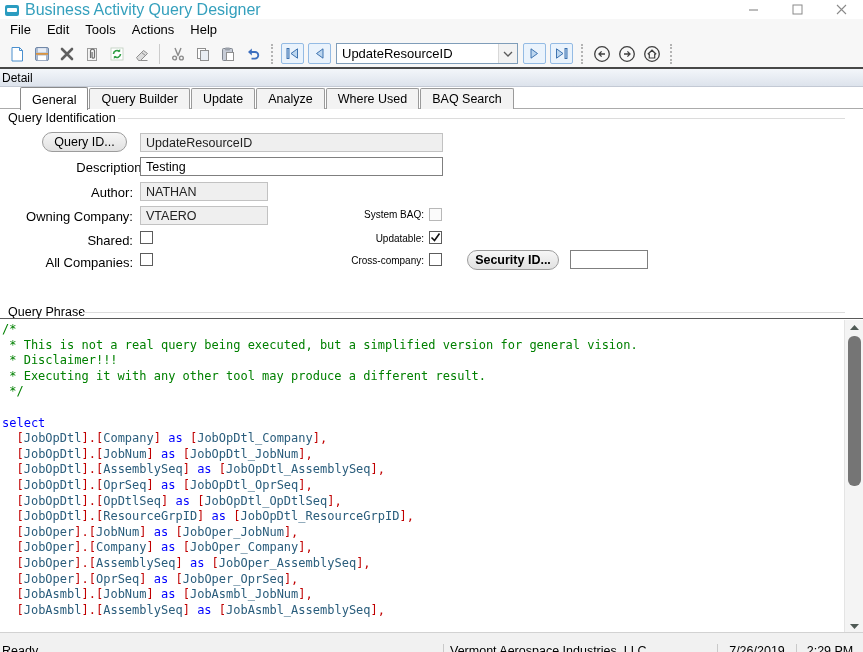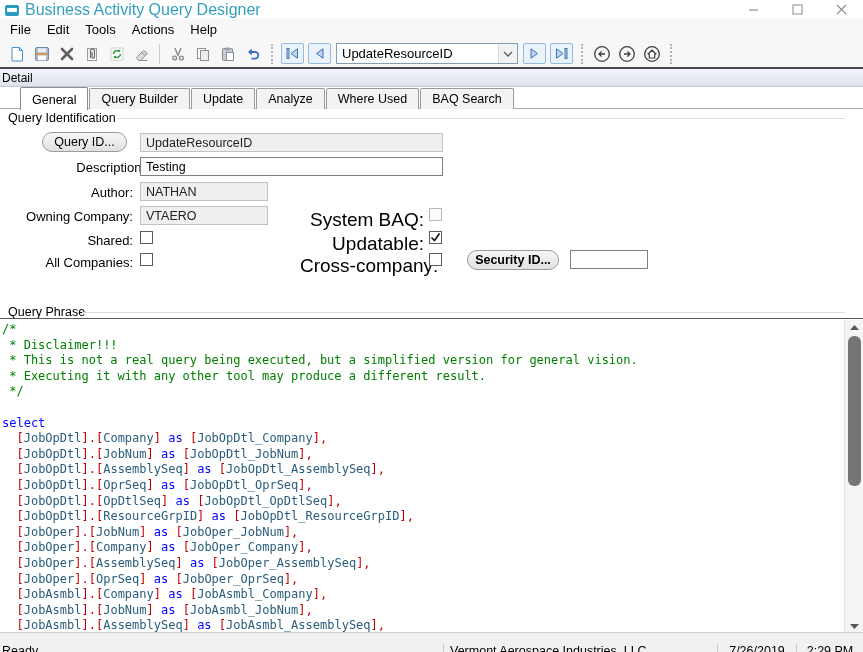--- a/index.html
+++ b/index.html
@@ -42,21 +42,21 @@
   .tabstrip{position:absolute;left:0;top:0;width:863px;height:22px;display:flex;align-items:flex-end;padding-left:20px;}
   .tabstrip::after{content:"";position:absolute;left:0;right:0;bottom:0;height:1px;background:#ababab;}
   .tab{position:relative;border:1px solid #9a9a9a;border-bottom:none;background:#f3f3f3;
        padding:3px 11px;font-size:12.5px;border-radius:2px 2px 0 0;margin-right:1px;z-index:1;}
   .tab.active{background:#fff;z-index:3;padding-top:5px;margin-bottom:-1px;border-color:#8a8a8a;}
   
   .gcaption{position:absolute;font-size:12.5px;color:#000;}
   .gline{position:absolute;height:1px;background:#dcdcdc;}
   
   .lbl{position:absolute;width:125px;text-align:right;font-size:13px;white-space:nowrap;}
-  .lbl2{position:absolute;text-align:right;font-size:19px;white-space:nowrap;}
+  .lbl2{position:absolute;text-align:right;font-size:10px;white-space:nowrap;}
   .tb{position:absolute;height:19px;border:1px solid #7f7f7f;background:#fff;font-size:12.5px;
       padding:2px 5px 0;white-space:nowrap;overflow:hidden;}
   .tb.disabled{border-color:#c2c2c2;background:#efefef;color:#222;}
   .btn{position:absolute;height:20px;background:linear-gradient(#f6f6f6,#e1e1e1);border:1px solid #9c9c9c;
        font-size:12.5px;display:flex;align-items:center;justify-content:center;border-radius:10px;}
   .cb{position:absolute;width:13px;height:13px;border:1px solid #5c5c5c;background:#fff;display:flex;align-items:center;justify-content:center;}
   .cb.disabled{border-color:#b8b8b8;background:#fbfbfb;}
   
   .sqlbox{position:absolute;left:0;top:231px;width:863px;height:314px;border-top:1px solid #5a5a5a;
           background:#fff;overflow:hidden;}
@@ -278,37 +278,36 @@
   <div class="cb" style="left:429px;top:166px;"></div>
   <div class="btn" style="left:467px;top:163px;width:92px;font-weight:bold;">Security ID...</div>
   <div class="tb" style="left:570px;top:163px;width:78px;"></div>
 
   <div class="gcaption" style="left:8px;top:218px;">Query Phrase</div>
   <div class="gline" style="left:82px;top:225px;width:763px;"></div>
 
   <div class="sqlbox">
     <div class="sql-lines">
         <div class="sql-line"><span class="c">/*</span></div>
+        <div class="sql-line"><span class="c"> * This is not a real query being executed, but a simplified version for general vision.</span></div>
         <div class="sql-line"><span class="c"> * Disclaimer!!!</span></div>
-        <div class="sql-line"><span class="c"> * This is not a real query being executed, but a simplified version for general vision.</span></div>
         <div class="sql-line"><span class="c"> * Executing it with any other tool may produce a different result.</span></div>
         <div class="sql-line"><span class="c"> */</span></div>
         <div class="sql-line"></div>
         <div class="sql-line"><span class="k">select</span></div>
         <div class="sql-line"><span>  </span><span class="p">[</span><span class="i">JobOpDtl</span><span class="p">]</span><span class="p">.</span><span class="p">[</span><span class="i">Company</span><span class="p">]</span><span> </span><span class="k">as</span><span> </span><span class="p">[</span><span class="i">JobOpDtl_Company</span><span class="p">]</span><span class="p">,</span></div>
         <div class="sql-line"><span>  </span><span class="p">[</span><span class="i">JobOpDtl</span><span class="p">]</span><span class="p">.</span><span class="p">[</span><span class="i">JobNum</span><span class="p">]</span><span> </span><span class="k">as</span><span> </span><span class="p">[</span><span class="i">JobOpDtl_JobNum</span><span class="p">]</span><span class="p">,</span></div>
         <div class="sql-line"><span>  </span><span class="p">[</span><span class="i">JobOpDtl</span><span class="p">]</span><span class="p">.</span><span class="p">[</span><span class="i">AssemblySeq</span><span class="p">]</span><span> </span><span class="k">as</span><span> </span><span class="p">[</span><span class="i">JobOpDtl_AssemblySeq</span><span class="p">]</span><span class="p">,</span></div>
         <div class="sql-line"><span>  </span><span class="p">[</span><span class="i">JobOpDtl</span><span class="p">]</span><span class="p">.</span><span class="p">[</span><span class="i">OprSeq</span><span class="p">]</span><span> </span><span class="k">as</span><span> </span><span class="p">[</span><span class="i">JobOpDtl_OprSeq</span><span class="p">]</span><span class="p">,</span></div>
         <div class="sql-line"><span>  </span><span class="p">[</span><span class="i">JobOpDtl</span><span class="p">]</span><span class="p">.</span><span class="p">[</span><span class="i">OpDtlSeq</span><span class="p">]</span><span> </span><span class="k">as</span><span> </span><span class="p">[</span><span class="i">JobOpDtl_OpDtlSeq</span><span class="p">]</span><span class="p">,</span></div>
         <div class="sql-line"><span>  </span><span class="p">[</span><span class="i">JobOpDtl</span><span class="p">]</span><span class="p">.</span><span class="p">[</span><span class="i">ResourceGrpID</span><span class="p">]</span><span> </span><span class="k">as</span><span> </span><span class="p">[</span><span class="i">JobOpDtl_ResourceGrpID</span><span class="p">]</span><span class="p">,</span></div>
         <div class="sql-line"><span>  </span><span class="p">[</span><span class="i">JobOper</span><span class="p">]</span><span class="p">.</span><span class="p">[</span><span class="i">JobNum</span><span class="p">]</span><span> </span><span class="k">as</span><span> </span><span class="p">[</span><span class="i">JobOper_JobNum</span><span class="p">]</span><span class="p">,</span></div>
         <div class="sql-line"><span>  </span><span class="p">[</span><span class="i">JobOper</span><span class="p">]</span><span class="p">.</span><span class="p">[</span><span class="i">Company</span><span class="p">]</span><span> </span><span class="k">as</span><span> </span><span class="p">[</span><span class="i">JobOper_Company</span><span class="p">]</span><span class="p">,</span></div>
         <div class="sql-line"><span>  </span><span class="p">[</span><span class="i">JobOper</span><span class="p">]</span><span class="p">.</span><span class="p">[</span><span class="i">AssemblySeq</span><span class="p">]</span><span> </span><span class="k">as</span><span> </span><span class="p">[</span><span class="i">JobOper_AssemblySeq</span><span class="p">]</span><span class="p">,</span></div>
         <div class="sql-line"><span>  </span><span class="p">[</span><span class="i">JobOper</span><span class="p">]</span><span class="p">.</span><span class="p">[</span><span class="i">OprSeq</span><span class="p">]</span><span> </span><span class="k">as</span><span> </span><span class="p">[</span><span class="i">JobOper_OprSeq</span><span class="p">]</span><span class="p">,</span></div>
-        <div class="sql-line"><span>  </span><span class="p">[</span><span class="i">JobAsmbl</span><span class="p">]</span><span class="p">.</span><span class="p">[</span><span class="i">Company</span><span class="p">]</span><span> </span><span class="k">as</span><span> </span><span class="p">[</span><span class="i">JobAsmbl_Company</span><span class="p">]</span><span class="p">,</span></div>
         <div class="sql-line"><span>  </span><span class="p">[</span><span class="i">JobAsmbl</span><span class="p">]</span><span class="p">.</span><span class="p">[</span><span class="i">JobNum</span><span class="p">]</span><span> </span><span class="k">as</span><span> </span><span class="p">[</span><span class="i">JobAsmbl_JobNum</span><span class="p">]</span><span class="p">,</span></div>
         <div class="sql-line"><span>  </span><span class="p">[</span><span class="i">JobAsmbl</span><span class="p">]</span><span class="p">.</span><span class="p">[</span><span class="i">AssemblySeq</span><span class="p">]</span><span> </span><span class="k">as</span><span> </span><span class="p">[</span><span class="i">JobAsmbl_AssemblySeq</span><span class="p">]</span><span class="p">,</span></div>
       </div>
     <div class="vsb">
       <div class="vsb-arrow" style="top:0;">
         <svg width="9" height="5" viewBox="0 0 9 5">
             <path d="M0 5l4.5-5L9 5z" fill="#4f5a55"></path>
           </svg>
       </div>
       <div class="vsb-thumb"></div>

